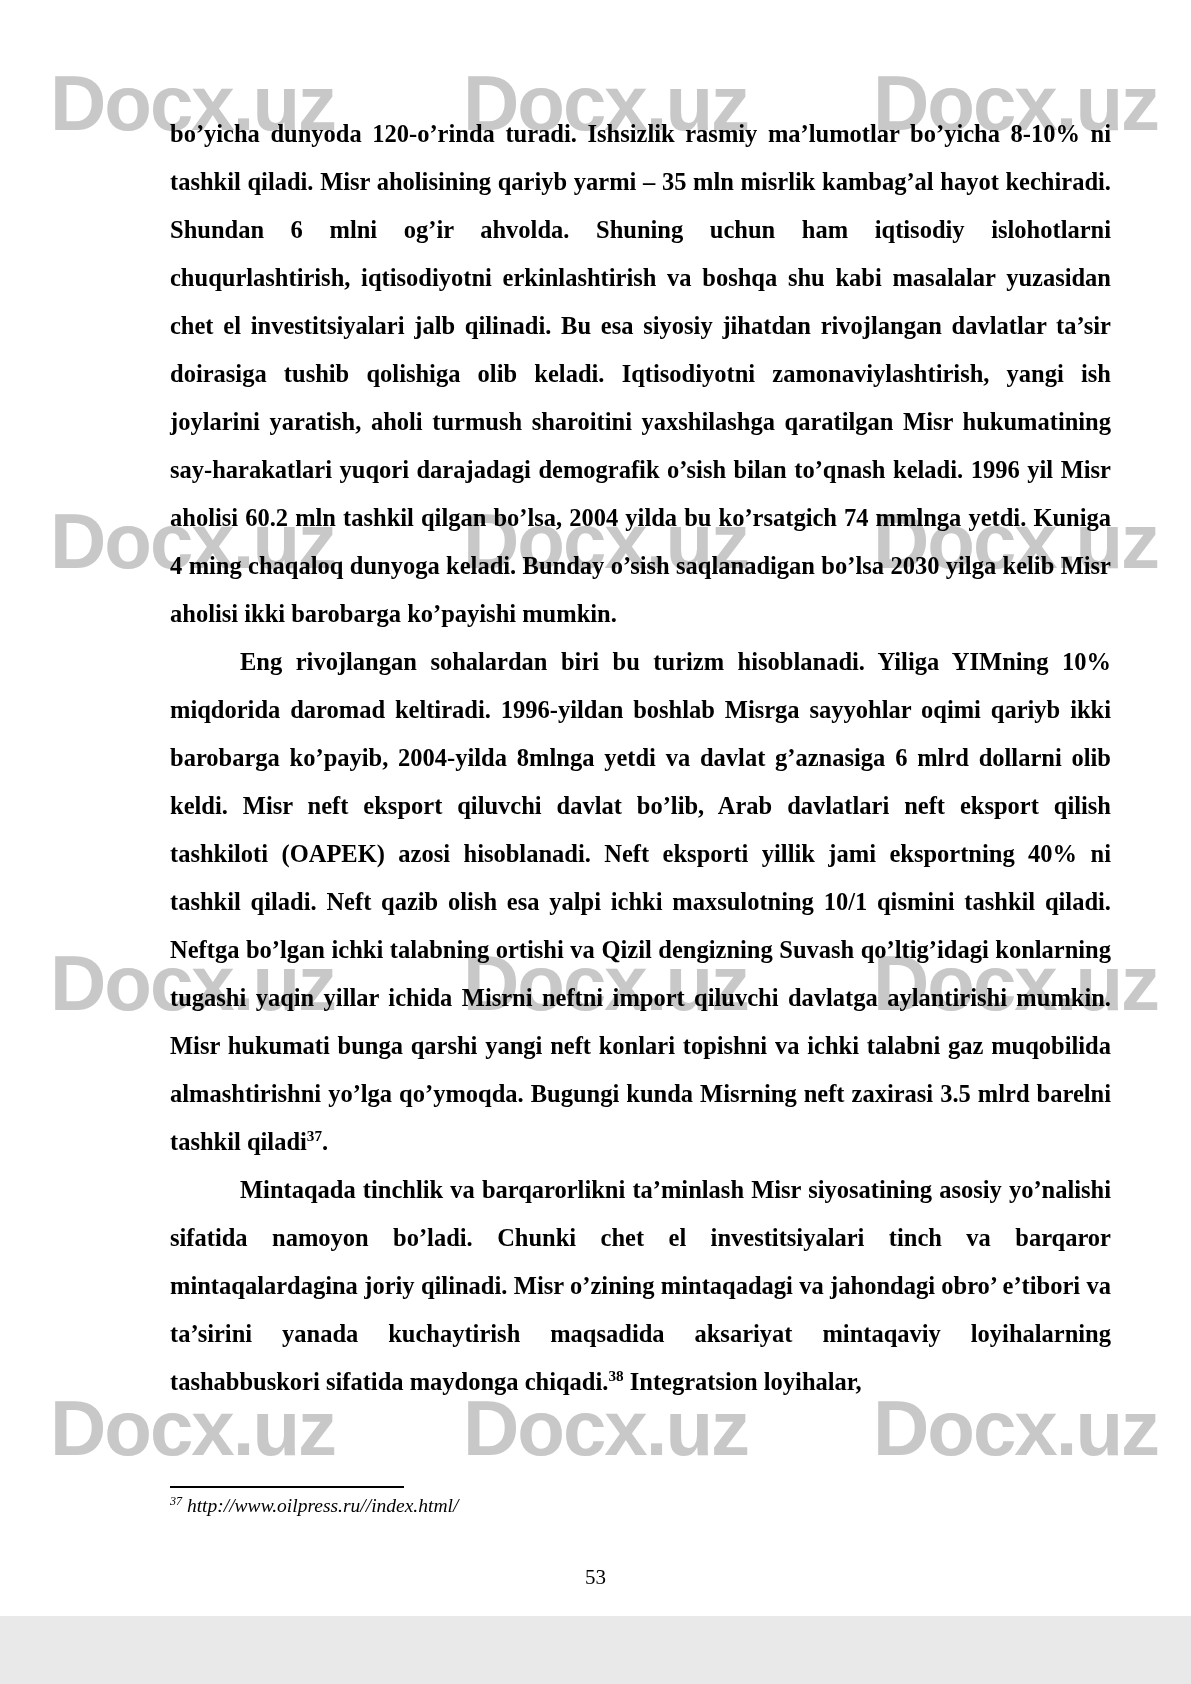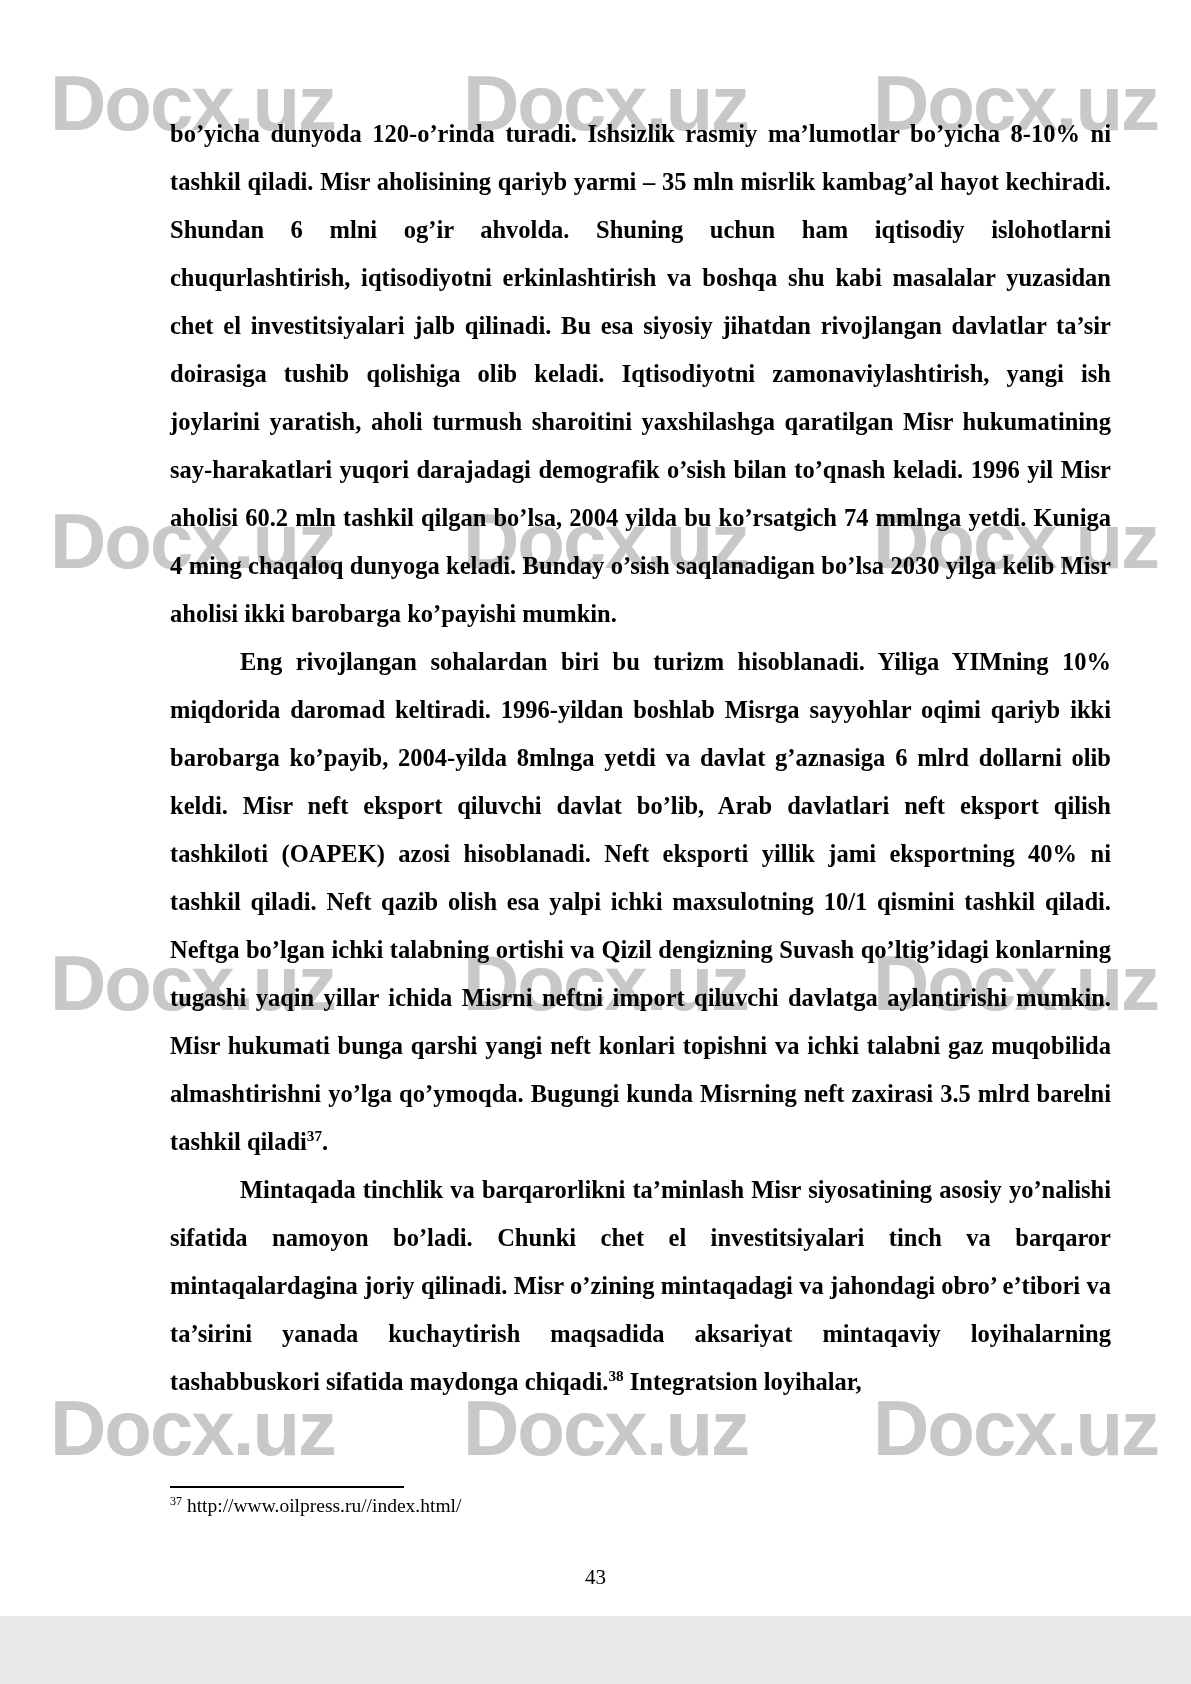--- a/index.html
+++ b/index.html
@@ -41,21 +41,21 @@
     width:234px; height:2px;
     background:#000000;
   }
   .footnotes {
     position:absolute; z-index:1;
     left:170px; top:1493px; width:941px;
     font-size:19.5px;
     line-height:25px;
     text-align:left;
   }
-  .footnotes p { margin:0; padding:0; }
+  .footnotes p { margin:0; padding:0;font-style:italic; }
   .page-number {
     position:absolute; z-index:1;
     left:0; top:1565px; width:100%;
     text-align:center;
     font-size:21px;
   }
 </style>
 </head>
 <body>
 
@@ -76,14 +76,14 @@
     </div>
   <div class="body-text" id="body-text">
       <p><span>bo’yicha dunyoda 120-o’rinda turadi. Ishsizlik rasmiy ma’lumotlar bo’yicha 8-10% ni tashkil qiladi. Misr aholisining qariyb yarmi – 35 mln misrlik kambag’al hayot kechiradi. Shundan 6 mlni og’ir ahvolda. Shuning uchun ham iqtisodiy islohotlarni chuqurlashtirish, iqtisodiyotni erkinlashtirish va boshqa shu kabi masalalar yuzasidan chet el investitsiyalari jalb qilinadi. Bu esa siyosiy jihatdan rivojlangan davlatlar ta’sir doirasiga tushib qolishiga olib keladi. Iqtisodiyotni zamonaviylashtirish, yangi ish joylarini yaratish, aholi turmush sharoitini yaxshilashga qaratilgan Misr hukumatining say-harakatlari yuqori darajadagi demografik o’sish bilan to’qnash keladi. 1996 yil Misr aholisi 60.2 mln tashkil qilgan bo’lsa, 2004 yilda bu ko’rsatgich 74 mmlnga yetdi. Kuniga 4 ming chaqaloq dunyoga keladi. Bunday o’sish saqlanadigan bo’lsa 2030 yilga kelib Misr aholisi ikki barobarga ko’payishi mumkin.</span></p>
       <p class="indent"><span>Eng rivojlangan sohalardan biri bu turizm hisoblanadi. Yiliga YIMning 10% miqdorida daromad keltiradi. 1996-yildan boshlab Misrga sayyohlar oqimi qariyb ikki barobarga ko’payib, 2004-yilda 8mlnga yetdi va davlat g’aznasiga 6 mlrd dollarni olib keldi. Misr neft eksport qiluvchi davlat bo’lib, Arab davlatlari neft eksport qilish tashkiloti (OAPEK) azosi hisoblanadi. Neft eksporti yillik jami eksportning 40% ni tashkil qiladi. Neft qazib olish esa yalpi ichki maxsulotning 10/1 qismini tashkil qiladi. Neftga bo’lgan ichki talabning ortishi va Qizil dengizning Suvash qo’ltig’idagi konlarning tugashi yaqin yillar ichida Misrni neftni import qiluvchi davlatga aylantirishi mumkin. Misr hukumati bunga qarshi yangi neft konlari topishni va ichki talabni gaz muqobilida almashtirishni yo’lga qo’ymoqda. Bugungi kunda Misrning neft zaxirasi 3.5 mlrd barelni tashkil qiladi</span><sup>37</sup><span>.</span></p>
       <p class="indent"><span>Mintaqada tinchlik va barqarorlikni ta’minlash Misr siyosatining asosiy yo’nalishi sifatida namoyon bo’ladi. Chunki chet el investitsiyalari tinch va barqaror mintaqalardagina joriy qilinadi. Misr o’zining mintaqadagi va jahondagi obro’ e’tibori va ta’sirini yanada kuchaytirish maqsadida aksariyat mintaqaviy loyihalarning tashabbuskori sifatida maydonga chiqadi.</span><sup>38</sup><span> Integratsion loyihalar,</span></p>
     </div>
   <div class="footnote-sep"></div>
   <div class="footnotes" id="footnotes">
       <p><sup>37</sup> http://www.oilpress.ru//index.html/</p>
     </div>
-  <div class="page-number">43</div>
+  <div class="page-number">53</div>
 </div>
 
 </body></html>

